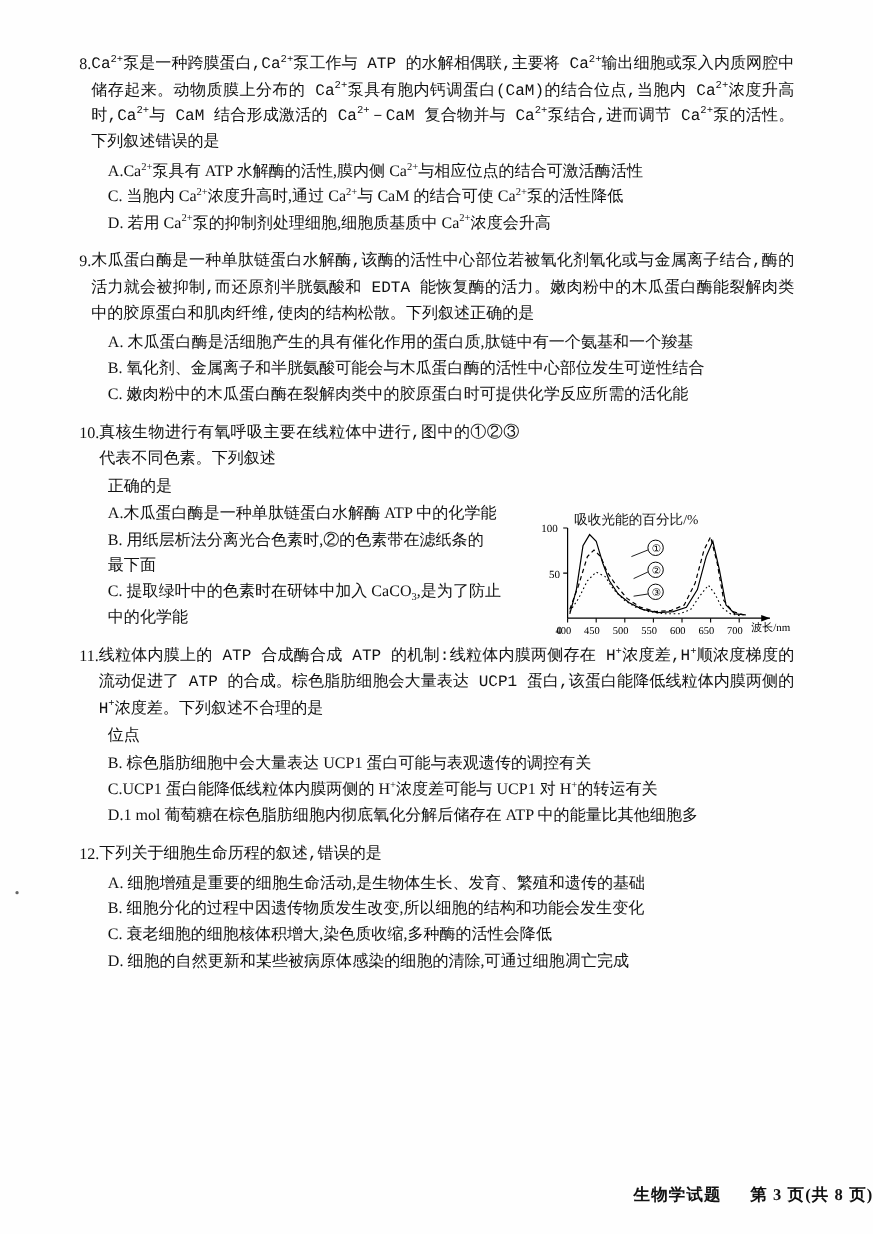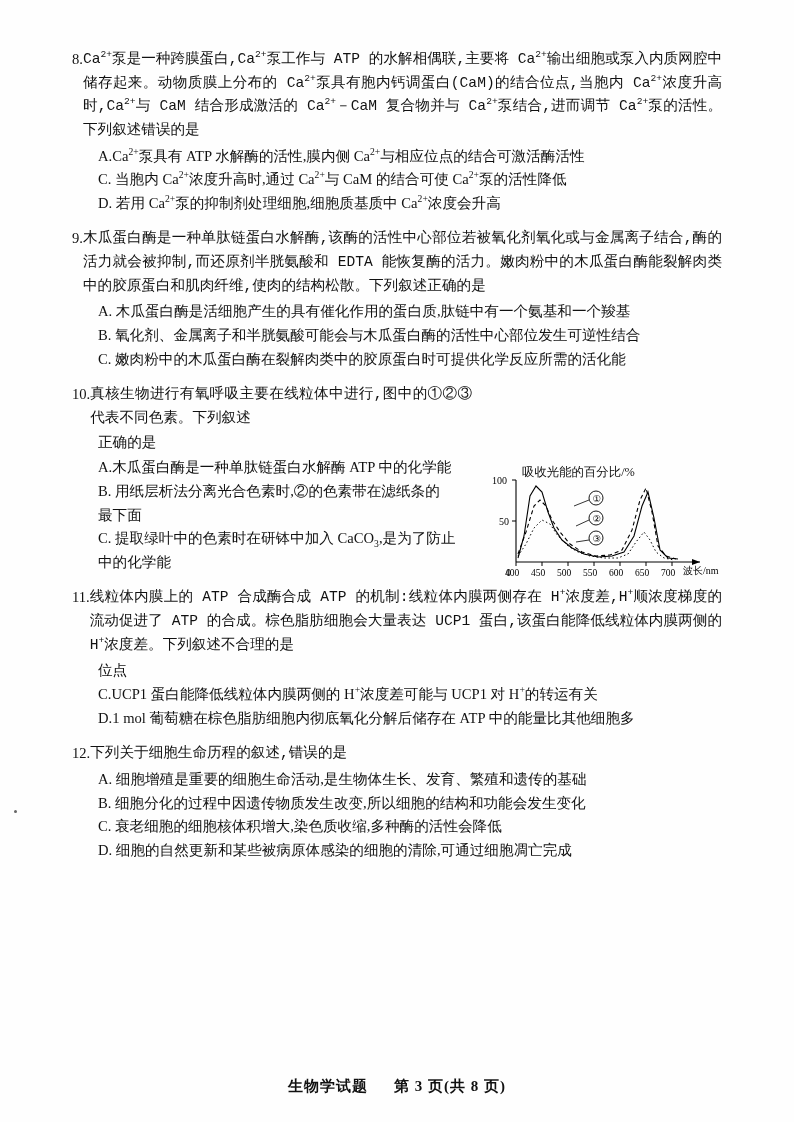--- a/index.html
+++ b/index.html
@@ -53,20 +53,21 @@
   }
   .opt {
     font-size: 14.6px;
     line-height: 1.62;
     padding-left: 26px;
     text-align: justify;
     text-justify: inter-ideograph;
   }
   .opt-ind {
     padding-left: 26px;
+    font-family: Liberation Mono, monospace;
   }
   sup {
     font-size: 0.66em;
     vertical-align: super;
     line-height: 0;
   }
   sub {
     font-size: 0.66em;
     vertical-align: sub;
     line-height: 0;
@@ -95,21 +96,21 @@
   svg.chart {
     position: absolute;
     left: 0;
     top: 0;
   }
   .footer {
     position: absolute;
     bottom: 26px;
     left: 0;
     width: 794px;
-    text-align: center;
+    text-align: right;
     font-size: 15px;
     font-weight: bold;
     letter-spacing: 1px;
   }
   .footer .sep {
     display: inline-block;
     width: 26px;
   }
   .tiny-mark {
     position: absolute;
@@ -224,20 +225,21 @@
       </div>
     </div>
 
     <div class="q">
       <div class="q-head">
         <span class="q-num">11.</span>
         <span class="q-stem">线粒体内膜上的 ATP 合成酶合成 ATP 的机制:线粒体内膜两侧存在 H<sup>+</sup>浓度差,H<sup>+</sup>顺浓度梯度的流动促进了 ATP 的合成。棕色脂肪细胞会大量表达 UCP1 蛋白,该蛋白能降低线粒体内膜两侧的 H<sup>+</sup>浓度差。下列叙述不合理的是</span>
       </div>
       <div class="opts">
         <div class="opt opt-ind">位点</div>
+        <div class="opt">B. 棕色脂肪细胞中会大量表达 UCP1 蛋白可能与表观遗传的调控有关</div>
         <div class="opt">C.UCP1 蛋白能降低线粒体内膜两侧的 H<sup>+</sup>浓度差可能与 UCP1 对 H<sup>+</sup>的转运有关</div>
         <div class="opt">D.1 mol 葡萄糖在棕色脂肪细胞内彻底氧化分解后储存在 ATP 中的能量比其他细胞多</div>
       </div>
     </div>
 
     <div class="q">
       <div class="q-head">
         <span class="q-num">12.</span>
         <span class="q-stem">下列关于细胞生命历程的叙述,错误的是</span>
       </div>

